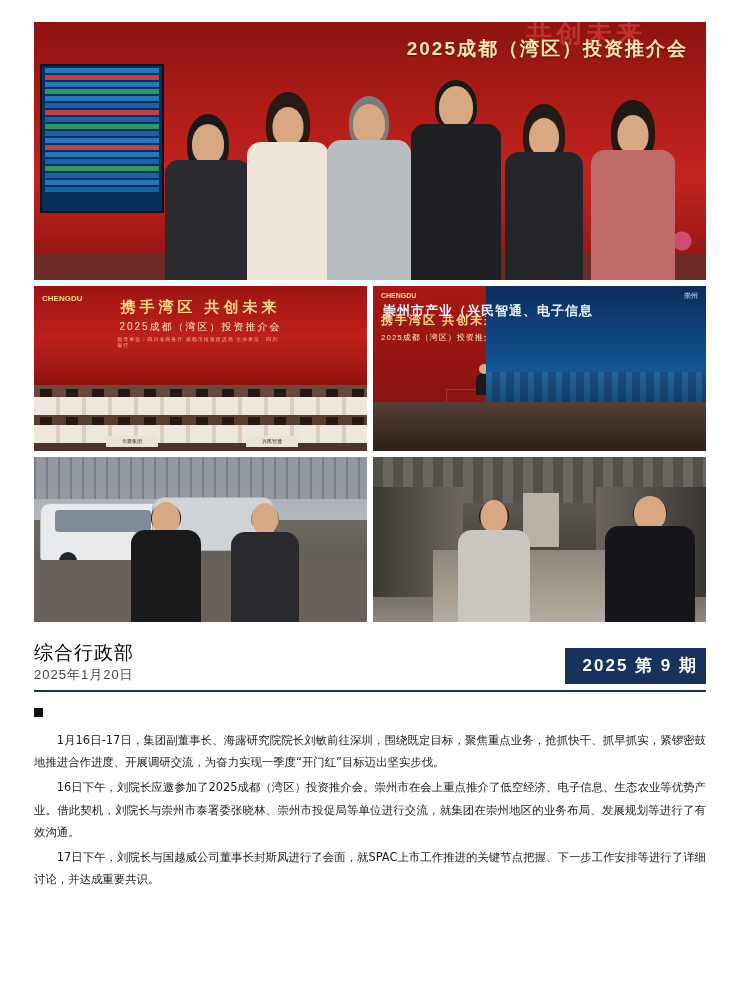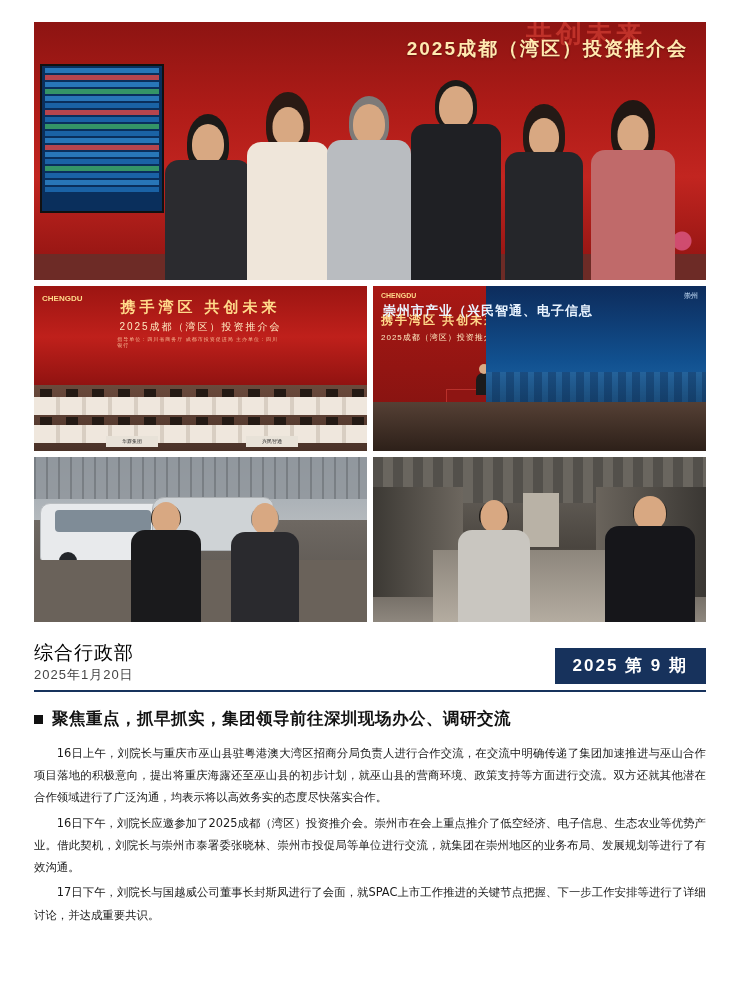--- a/index.html
+++ b/index.html
@@ -249,21 +249,21 @@
   .date {
     font-size: 13px;
     color: #444;
     letter-spacing: 1px;
   }
   .issue {
     background: #17325c;
     color: #fff;
     font-size: 17px;
     font-weight: bold;
-    padding: 6px 18px 7px 18px;
+    padding: 6px 8px 7px 18px;
     letter-spacing: 2px;
     white-space: nowrap;
   }
   .rule {
     margin-top: 6px;
     border-bottom: 2px solid #17325c;
     width: 100%;
   }
 
   
@@ -464,23 +464,22 @@
     <div>
       <div class="dept">综合行政部</div>
       <div class="date">2025年1月20日</div>
     </div>
     <div class="issue">2025  第 9 期</div>
   </div>
   <div class="rule"></div>
 
   <div class="headline">
     <span class="bullet"></span>
-    <span class="headline-text">聚焦重点，抓早抓实，集团领导前往深圳现场办公、调研交流</span>
   </div>
 
   <div class="body">
-    <p class="para">16日上午，刘院长与重庆市巫山县驻粤港澳大湾区招商分局负责人进行合作交流，在交流中明确传递了集团加速推进与巫山合作项目落地的积极意向，提出将重庆海露还至巫山县的初步计划，就巫山县的营商环境、政策支持等方面进行交流。双方还就其他潜在合作领域进行了广泛沟通，均表示将以高效务实的态度尽快落实合作。</p>
+    <p class="para">1月16日-17日，集团副董事长、海露研究院院长刘敏前往深圳，围绕既定目标，聚焦重点业务，抢抓快干、抓早抓实，紧锣密鼓地推进合作进度、开展调研交流，为奋力实现一季度“开门红”目标迈出坚实步伐。</p>
     <p class="para">16日下午，刘院长应邀参加了2025成都（湾区）投资推介会。崇州市在会上重点推介了低空经济、电子信息、生态农业等优势产业。借此契机，刘院长与崇州市泰署委张晓林、崇州市投促局等单位进行交流，就集团在崇州地区的业务布局、发展规划等进行了有效沟通。</p>
     <p class="para">17日下午，刘院长与国越威公司董事长封斯凤进行了会面，就SPAC上市工作推进的关键节点把握、下一步工作安排等进行了详细讨论，并达成重要共识。</p>
 
   </div>
 
 </div>
 
 </body></html>

